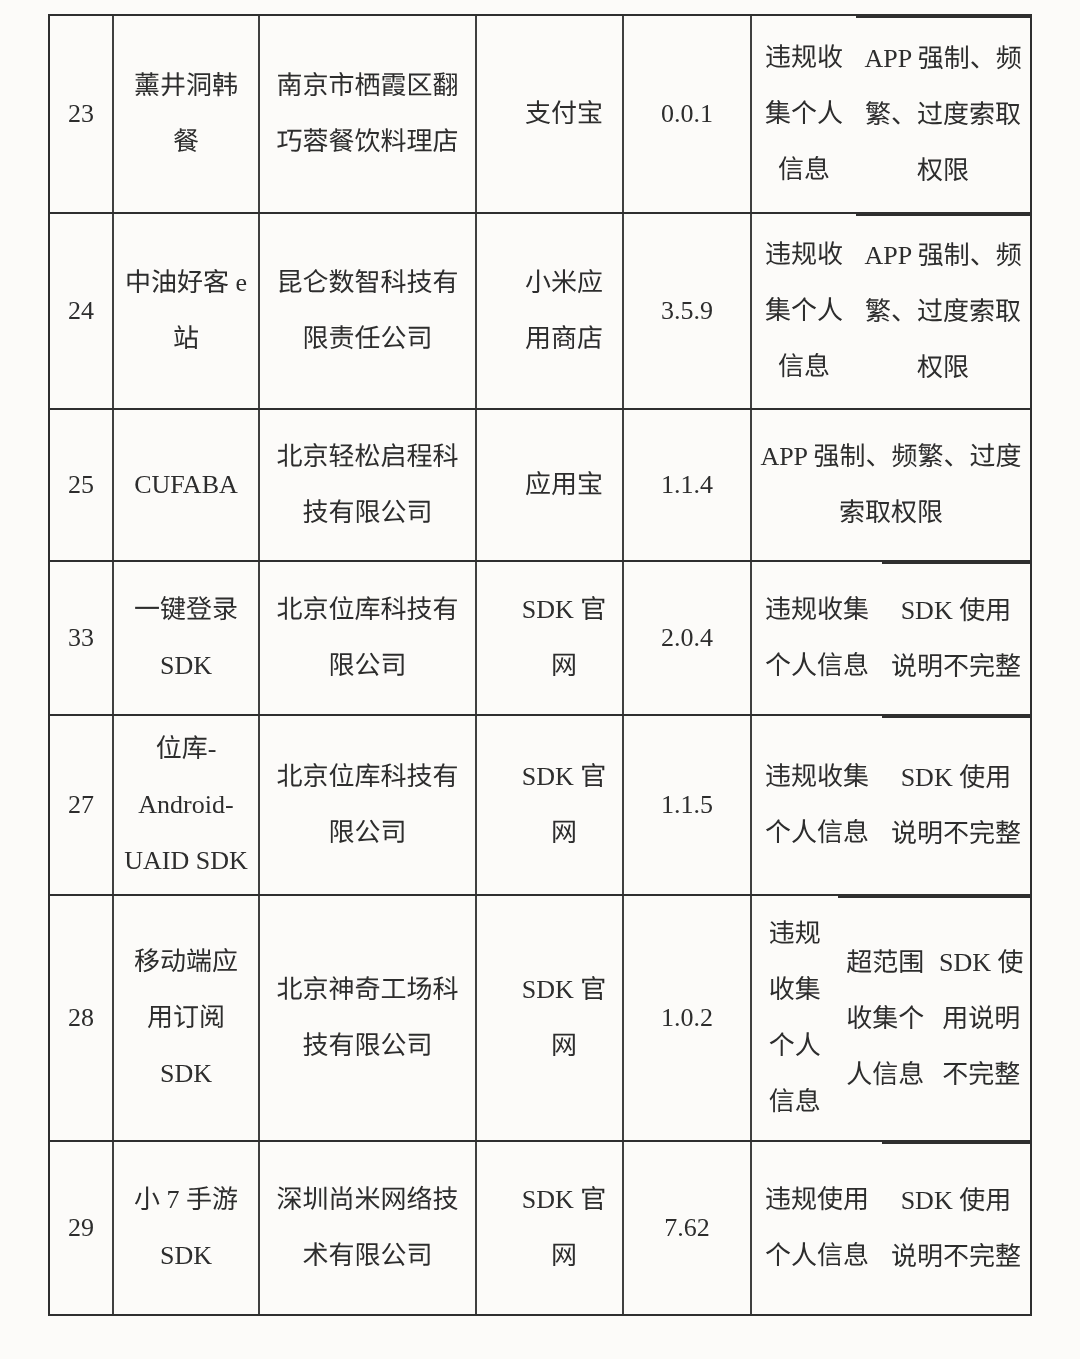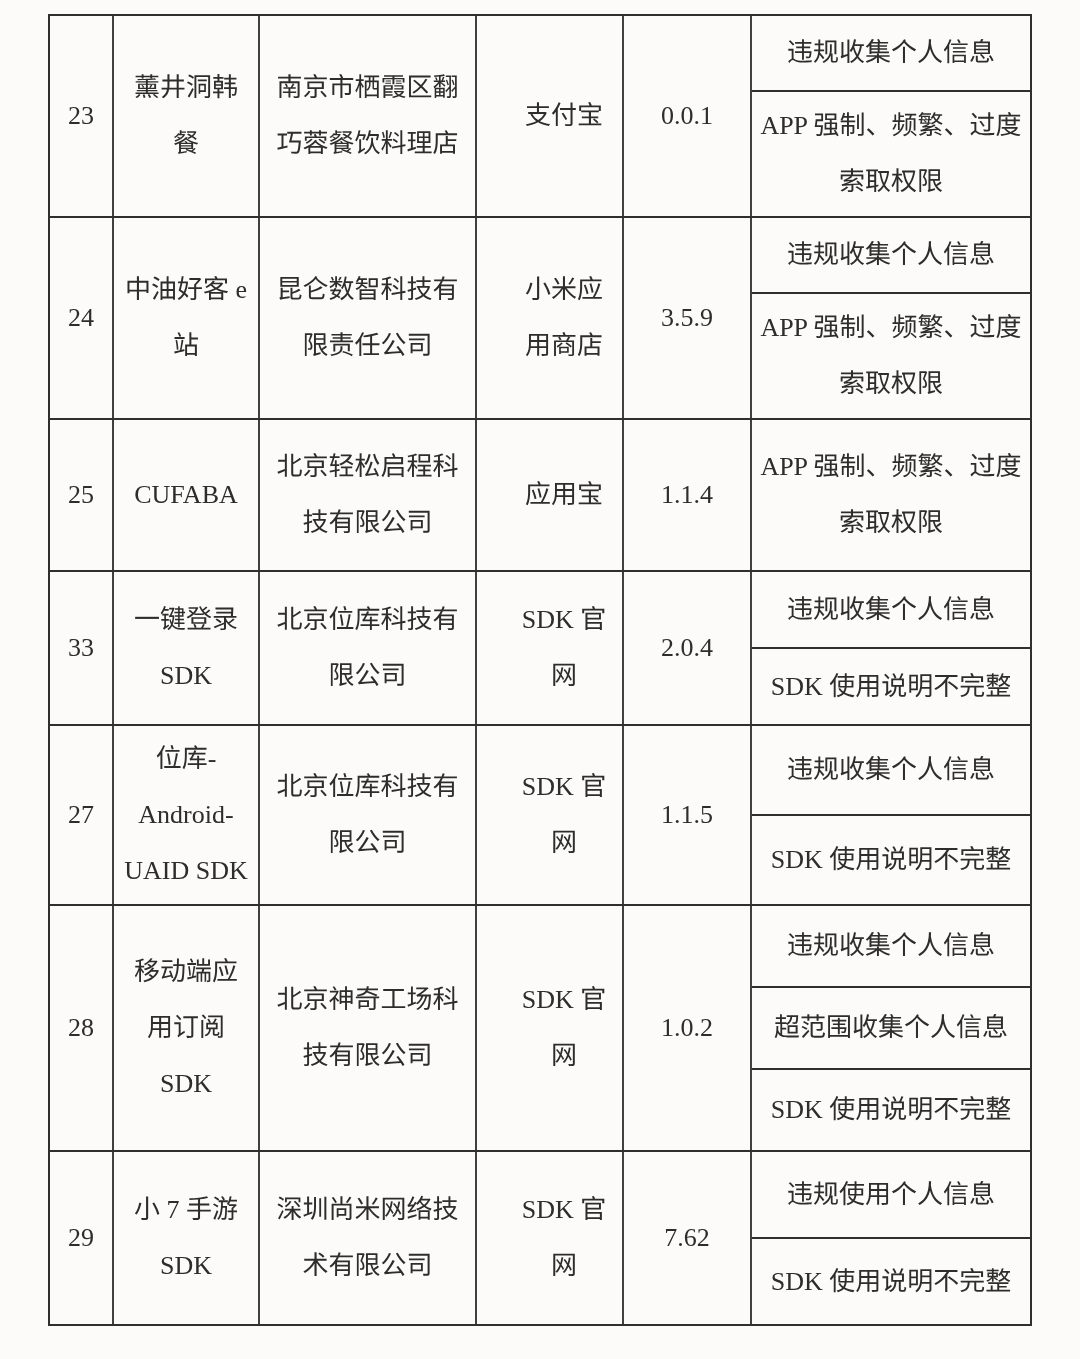--- a/index.html
+++ b/index.html
@@ -56,21 +56,21 @@
   }
   .cell:last-child { border-right: none; }
   .c-no   { padding: 0 4px; font-family: Liberation Serif, serif; }
   .c-name { padding: 0 10px; min-width: 0; }
   .c-dev  { padding: 16px 8px;  min-width: 0; }
   .c-src  { padding: 0 12px; min-width: 0; margin-left: 29px; }
   .c-ver  { padding: 0 6px; }
   .c-issues {
     padding: 0;
     display: flex;
-    flex-direction: column;
+    flex-direction: row;
     align-items: stretch;
     justify-content: stretch;
     min-width: 0;
   }
   .issue {
     flex-grow: 1;
     min-height: 74px;
     display: flex;
     align-items: center;
     justify-content: center;

